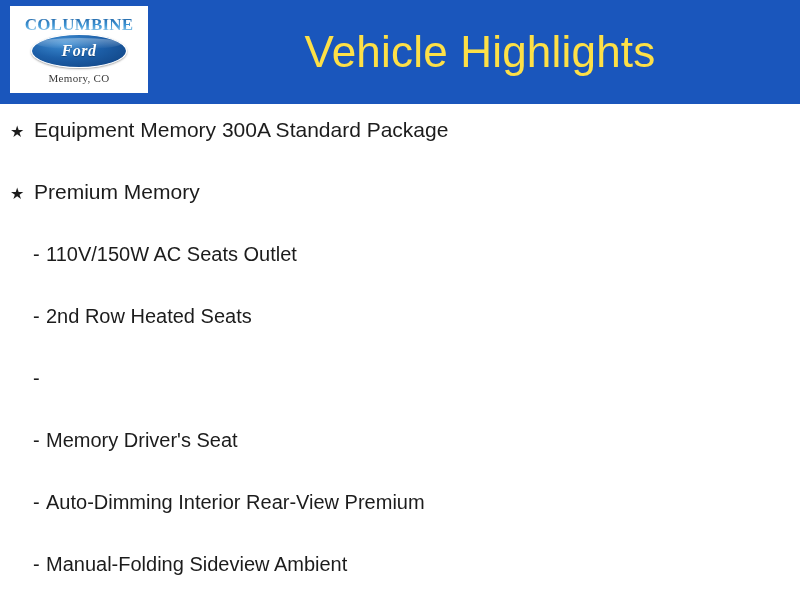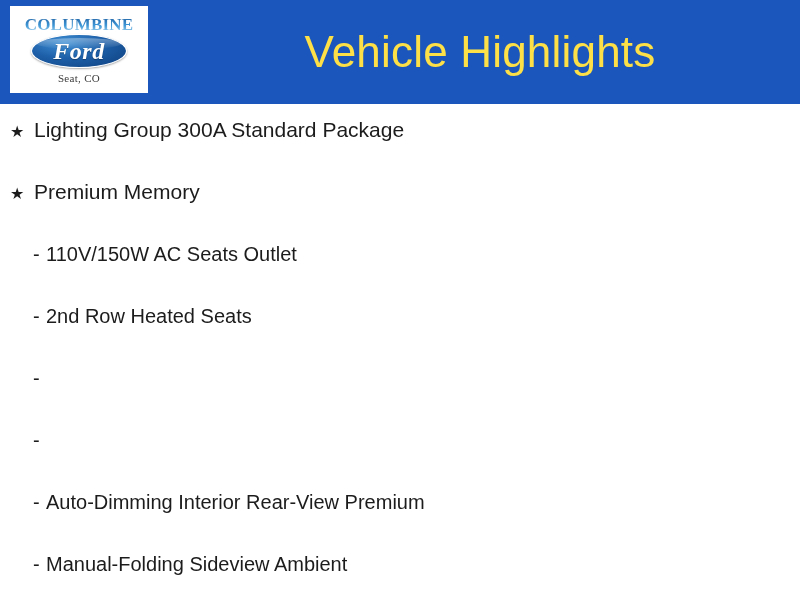--- a/index.html
+++ b/index.html
@@ -80,21 +80,21 @@
     position: absolute;
     left: 4px; right: 4px; top: 3px; height: 11px;
     border-radius: 50%;
     background: linear-gradient(180deg, rgba(255,255,255,0.35), rgba(255,255,255,0));
     pointer-events: none;
   }
   .ford-script {
     font-family: "Liberation Serif", serif;
     font-style: italic;
     font-weight: bold;
-    font-size: 24px;
+    font-size: 16px;
     color: #ffffff;
     letter-spacing: 0.5px;
     line-height: 1;
     text-shadow: 0 1px 1px rgba(0,0,0,0.3);
   }
   .logo-city {
     font-family: "Liberation Serif", serif;
     font-size: 11px;
     color: #3a3a3a;
     margin-top: 4px;
@@ -165,48 +165,49 @@
 
 <div class="page">
 
   <div class="header">
 
     <div class="logo-box">
       <div class="logo-columbine">COLUMBINE</div>
       <div class="ford-oval">
         <span class="ford-script">Ford</span>
       </div>
-      <div class="logo-city">Seat, CO</div>
+      <div class="logo-city">Memory, CO</div>
     </div>
 
     <div class="header-title">Vehicle Highlights</div>
   </div>
 
   <div class="content">
       <div class="item level-0" style="top: 14px;">
         <span class="bullet-star">★</span>
-        <span class="item-label">Lighting Group 300A Standard Package</span>
+        <span class="item-label">Equipment Memory 300A Standard Package</span>
       </div>
       <div class="item level-0" style="top: 76px;">
         <span class="bullet-star">★</span>
         <span class="item-label">Premium Memory</span>
       </div>
       <div class="item level-1" style="top: 139px;">
         <span class="bullet-dash">-</span>
         <span class="item-label">110V/150W AC Seats Outlet</span>
       </div>
       <div class="item level-1" style="top: 201px;">
         <span class="bullet-dash">-</span>
         <span class="item-label">2nd Row Heated Seats</span>
       </div>
       <div class="item level-1" style="top: 263px;">
         <span class="bullet-dash">-</span>
       </div>
       <div class="item level-1" style="top: 325px;">
         <span class="bullet-dash">-</span>
+        <span class="item-label">Memory Driver's Seat</span>
       </div>
       <div class="item level-1" style="top: 387px;">
         <span class="bullet-dash">-</span>
         <span class="item-label">Auto-Dimming Interior Rear-View Premium</span>
       </div>
       <div class="item level-1" style="top: 449px;">
         <span class="bullet-dash">-</span>
         <span class="item-label">Manual-Folding Sideview Ambient</span>
       </div>
     </div>

